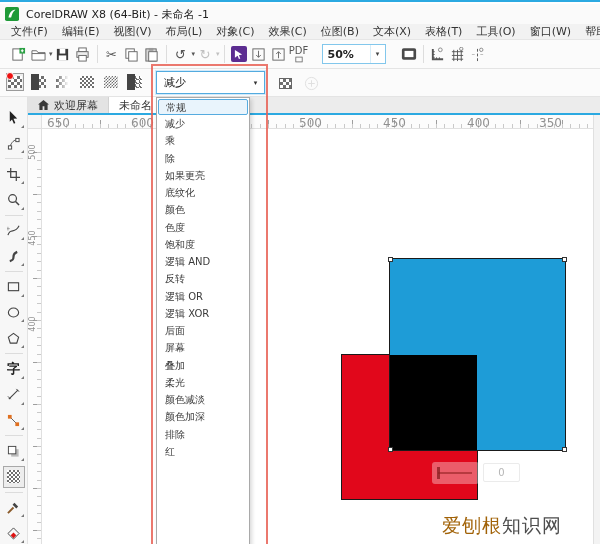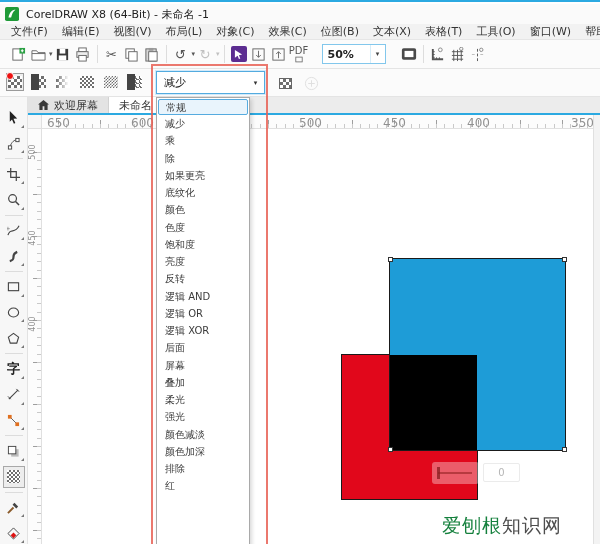--- a/index.html
+++ b/index.html
@@ -92,21 +92,21 @@
   .handle{position:absolute;width:5px;height:5px;background:#fff;border:1px solid #333;z-index:12;}
   .sliderpanel{position:absolute;left:432px;top:460px;width:47px;height:22px;background:rgba(255,255,255,.35);border-radius:3px;z-index:14;}
   .slidertrack{position:absolute;left:6px;top:10px;width:34px;height:2px;background:rgba(140,30,30,.55);}
   .sliderhandle{position:absolute;left:5px;top:5px;width:3px;height:12px;background:rgba(120,20,20,.65);}
   .valbox{position:absolute;left:483px;top:461px;width:37px;height:19px;background:rgba(255,255,255,.95);border:1px solid #ebebeb;border-radius:2px;z-index:14;font-size:10px;color:#b5b5b5;display:flex;align-items:center;justify-content:center;}
 
   .scrollstrip{position:absolute;right:0;top:112px;width:7px;height:432px;background:#f3f3f3;border-left:1px solid #e0e0e0;}
 
   
   .watermark{position:absolute;left:442px;top:511px;font-size:19px;z-index:20;white-space:nowrap;letter-spacing:1px;}
-  .wm1{color:#15803d;}
+  .wm1{color:#a16207;}
   .wm2{color:#4d4d4d;}
 </style>
 </head>
 <body>
 
 <div id="app">
 
   <div class="titlebar">
     <svg class="applogo" viewBox="0 0 16 16">
         <rect x="0" y="0" width="16" height="16" rx="2" fill="#1f9a38"></rect>
@@ -299,21 +299,21 @@
 
   <div class="panetop"></div>
 
   <div class="corner"></div>
   <div class="hruler">
     <span class="hnum" style="left:5px">650</span>
     <span class="hnum" style="left:89px">600</span>
     <span class="hnum" style="left:257px">500</span>
     <span class="hnum" style="left:341px">450</span>
     <span class="hnum" style="left:425px">400</span>
-    <span class="hnum" style="left:529px">350</span>
+    <span class="hnum" style="left:497px">350</span>
   </div>
   <div class="vruler">
     <span class="vnum" style="top:18px">500</span>
     <span class="vnum" style="top:104px">450</span>
     <span class="vnum" style="top:190px">400</span>
   </div>
 
   <div class="toolbox">
     <div class="tool">
         <svg width="13" height="13" viewBox="0 0 14 14">
@@ -446,30 +446,28 @@
   <div class="droplist">
     <div class="dl-item hl">常规</div>
     <div class="dl-item">减少</div>
     <div class="dl-item">乘</div>
     <div class="dl-item">除</div>
     <div class="dl-item">如果更亮</div>
     <div class="dl-item">底纹化</div>
     <div class="dl-item">颜色</div>
     <div class="dl-item">色度</div>
     <div class="dl-item">饱和度</div>
-    <div class="dl-item">亮度</div>
+    <div class="dl-item">逻辑 AND</div>
     <div class="dl-item">反转</div>
-    <div class="dl-item">逻辑 AND</div>
     <div class="dl-item">逻辑 OR</div>
     <div class="dl-item">逻辑 XOR</div>
     <div class="dl-item">后面</div>
     <div class="dl-item">屏幕</div>
     <div class="dl-item">叠加</div>
     <div class="dl-item">柔光</div>
-    <div class="dl-item">强光</div>
     <div class="dl-item">颜色减淡</div>
     <div class="dl-item">颜色加深</div>
     <div class="dl-item">排除</div>
     <div class="dl-item">红</div>
   </div>
 
   <div class="annot"></div>
 
   <div class="watermark">
     <span class="wm1">爱刨根</span><span class="wm2">知识网</span>

